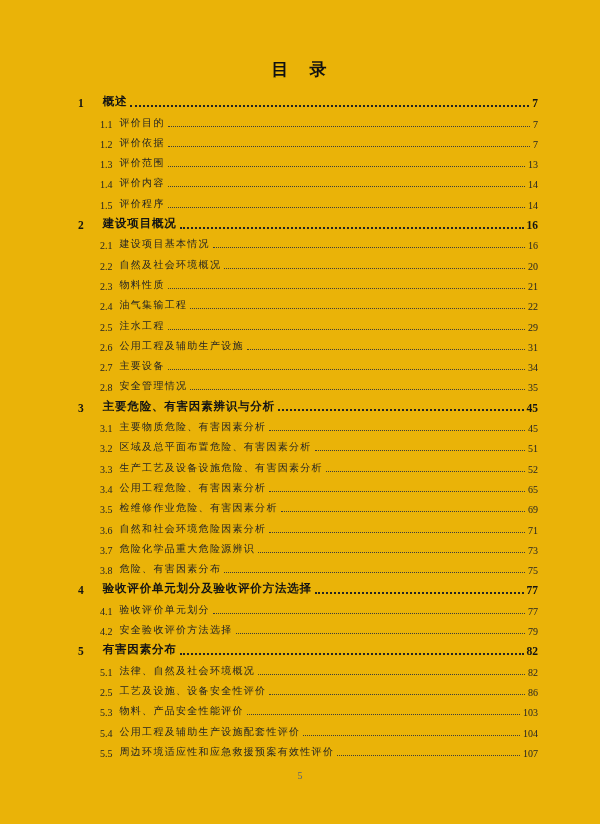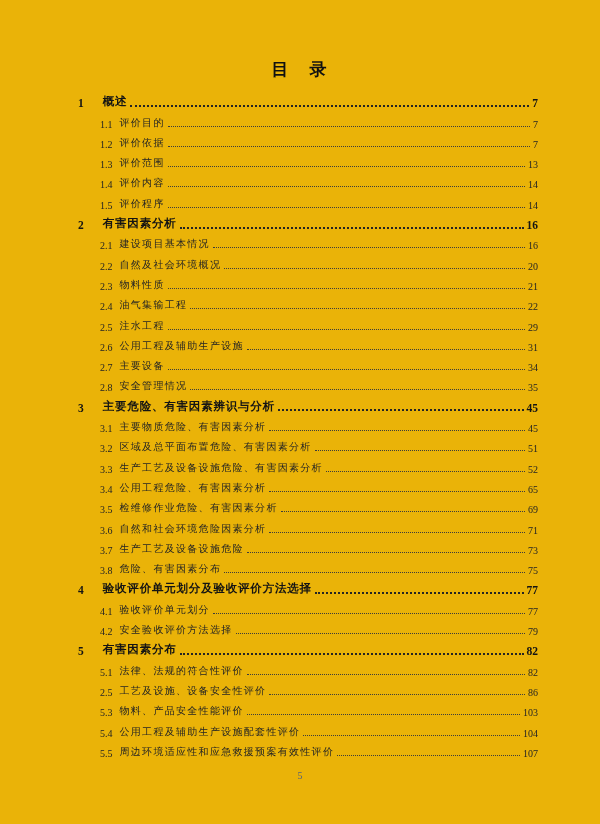--- a/index.html
+++ b/index.html
@@ -127,21 +127,21 @@
         <span class="pagenum">14</span>
       </div>
       <div class="toc-row l2">
         <span class="num">1.5</span>
         <span class="label">评价程序</span>
         <span class="leader"></span>
         <span class="pagenum">14</span>
       </div>
       <div class="toc-row l1">
         <span class="num">2</span>
-        <span class="label">有害因素分析</span>
+        <span class="label">建设项目概况</span>
         <span class="leader"></span>
         <span class="pagenum">16</span>
       </div>
       <div class="toc-row l2">
         <span class="num">2.1</span>
         <span class="label">建设项目基本情况</span>
         <span class="leader"></span>
         <span class="pagenum">16</span>
       </div>
       <div class="toc-row l2">
@@ -223,21 +223,21 @@
         <span class="pagenum">69</span>
       </div>
       <div class="toc-row l2">
         <span class="num">3.6</span>
         <span class="label">自然和社会环境危险因素分析</span>
         <span class="leader"></span>
         <span class="pagenum">71</span>
       </div>
       <div class="toc-row l2">
         <span class="num">3.7</span>
-        <span class="label">生产工艺及设备设施危险</span>
+        <span class="label">危险化学品重大危险源辨识</span>
         <span class="leader"></span>
         <span class="pagenum">73</span>
       </div>
       <div class="toc-row l2">
         <span class="num">3.8</span>
         <span class="label">危险、有害因素分布</span>
         <span class="leader"></span>
         <span class="pagenum">75</span>
       </div>
       <div class="toc-row l1">
@@ -259,21 +259,21 @@
         <span class="pagenum">79</span>
       </div>
       <div class="toc-row l1">
         <span class="num">5</span>
         <span class="label">有害因素分布</span>
         <span class="leader"></span>
         <span class="pagenum">82</span>
       </div>
       <div class="toc-row l2">
         <span class="num">5.1</span>
-        <span class="label">法律、法规的符合性评价</span>
+        <span class="label">法律、自然及社会环境概况</span>
         <span class="leader"></span>
         <span class="pagenum">82</span>
       </div>
       <div class="toc-row l2">
         <span class="num">2.5</span>
         <span class="label">工艺及设施、设备安全性评价</span>
         <span class="leader"></span>
         <span class="pagenum">86</span>
       </div>
       <div class="toc-row l2">

